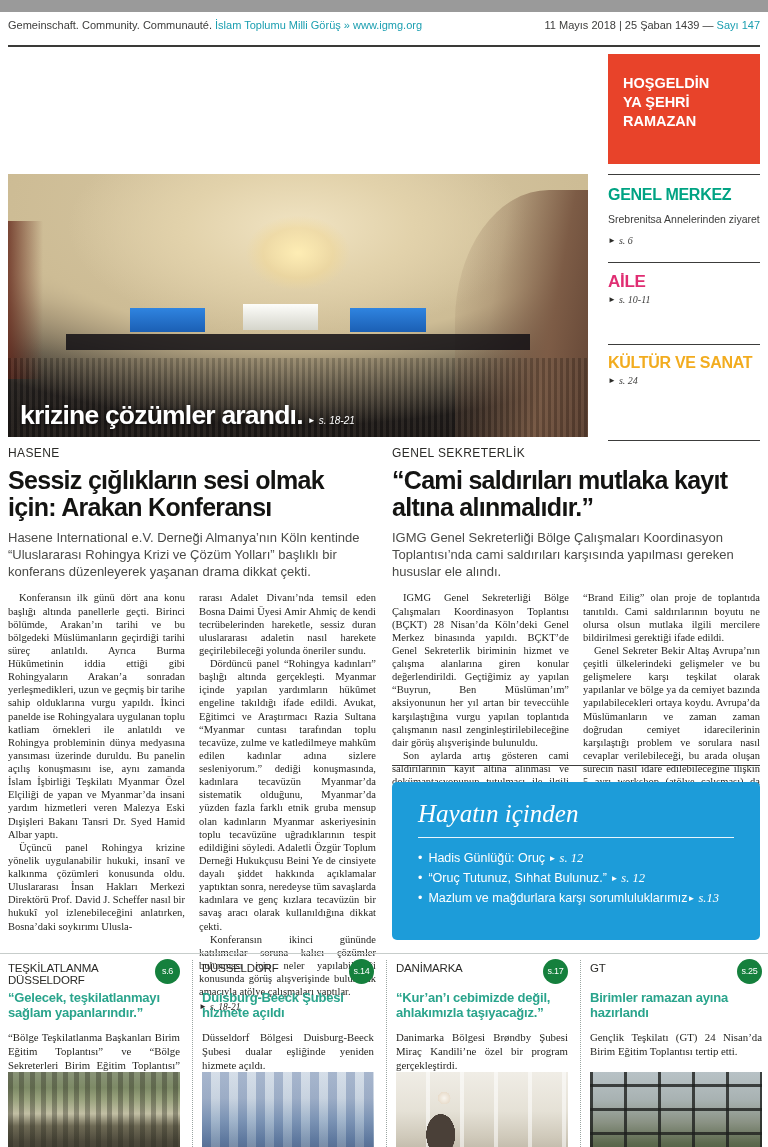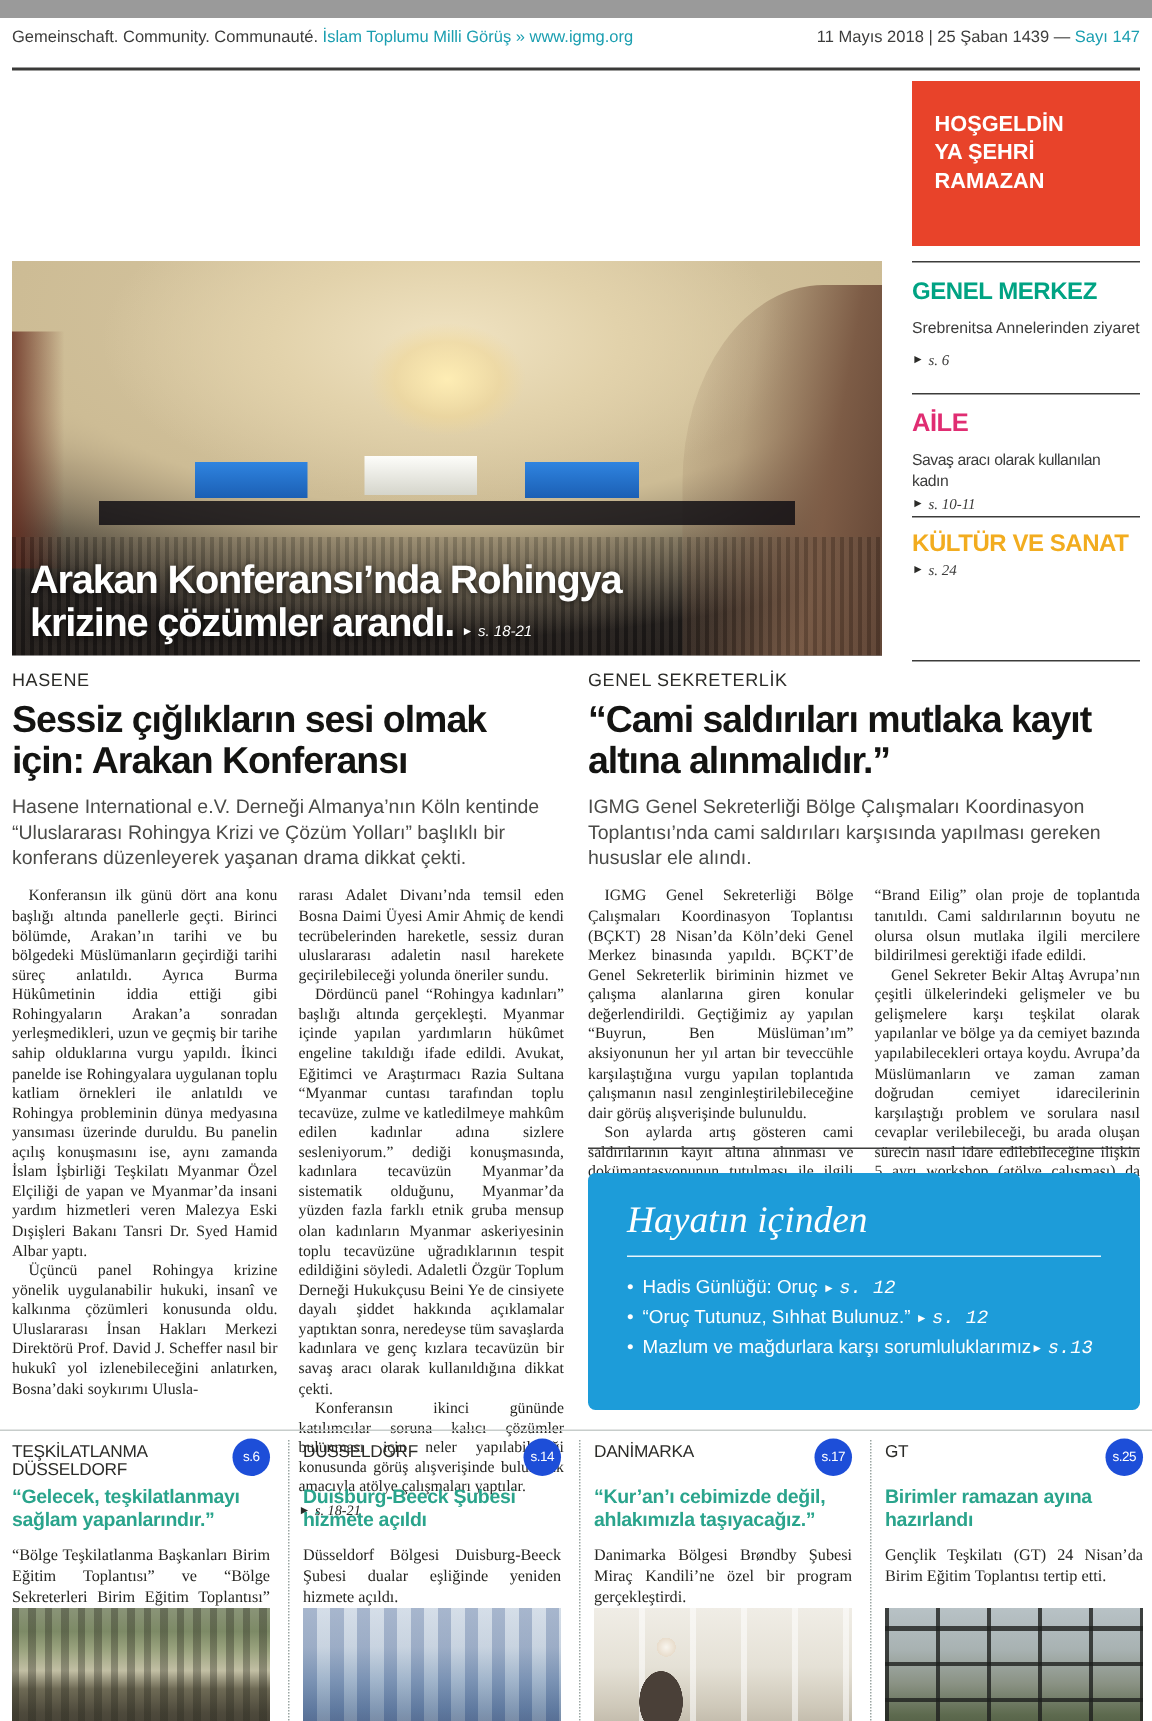--- a/index.html
+++ b/index.html
@@ -54,28 +54,28 @@
   .colm p { margin:0; text-indent:11px; }
   .colm p.noind { text-indent:0; }
   .colm .pageref-sans { font-family:Liberation Serif, serif; font-style:italic; font-size:9.5px; margin-top:4px; text-indent:0; }
   .artrule { position:absolute; left:392px; top:753px; width:368px; border-top:1px solid #3c3c3b; }
   
   .lifebox { position:absolute; left:392px; top:770px; width:368px; height:158px; background:#1d9cd9; color:#fff; box-sizing:border-box; padding:18px 26px 0 26px; border-radius:5px; }
   .life-title { font-family:"Liberation Serif", serif; font-style:italic; font-size:25px; }
   .life-rule { border-top:1px solid rgba(255,255,255,.9); margin:9px 0 13px 0; }
   .life-item { font-size:12.5px; margin:5px 0; }
   .life-item .bullet { margin-right:6px; }
-  .life-item .pg { font-family:Liberation Mono, monospace; font-style:italic; }
+  .life-item .pg { font-family:Liberation Serif, serif; font-style:italic; }
   .life-item .arrow { color:#fff; }
   
   .bottomrule { position:absolute; left:0; right:0; top:941px; border-top:1px solid #c7cdcb; }
   .vsep { position:absolute; top:948px; height:199px; border-left:1px dotted #9aa5a2; }
   .story { position:absolute; top:950px; width:172px; }
   .story .kick { font-size:11.5px; letter-spacing:-0.2px; color:#2b2b28; padding-right:28px; }
-  .badge { position:absolute; right:0; top:-3px; width:25px; height:25px; border-radius:50%; background:#1d4ed8; color:#fff; font-size:9px; line-height:25px; text-align:center; letter-spacing:-0.3px; }
+  .badge { position:absolute; right:0; top:-3px; width:25px; height:25px; border-radius:50%; background:#15803d; color:#fff; font-size:9px; line-height:25px; text-align:center; letter-spacing:-0.3px; }
   .story .head { position:absolute; left:0; top:28px; font-size:13px; font-weight:bold; color:#2aa48c; line-height:1.16; letter-spacing:-0.2px; }
   .story .sbody { position:absolute; left:0; top:68px; width:172px; font-family:"Liberation Serif", serif; font-size:10.8px; line-height:1.3; text-align:justify; color:#262622; }
   .story .photo { position:absolute; left:0; top:110px; width:172px; height:87px; }
   .ph1 { background:
       repeating-linear-gradient(90deg, rgba(40,40,30,.35) 0 5px, rgba(0,0,0,0) 5px 11px),
       linear-gradient(180deg, #8a9478 0%, #7d8a66 18%, #9aa37e 32%, #c2bfa4 48%, #6e6a55 62%, #4e4a3c 80%, #3e3a30 100%); }
   .ph2 { background:
       repeating-linear-gradient(90deg, rgba(70,100,150,.4) 0 9px, rgba(170,188,210,.3) 9px 18px),
       linear-gradient(180deg, #e8edf2 0%, #d5dde6 30%, #9fb3c9 55%, #6f87a5 78%, #55607a 100%); }
   .ph3 { background:
@@ -107,40 +107,38 @@
 
   <div class="srule" style="top:162px"></div>
   <div class="side-sec" style="top:174px">
     <div class="side-title t-green">GENEL MERKEZ</div>
     <div class="side-teaser">Srebrenitsa Annelerinden ziyaret</div>
     <div class="pageref"><span class="arrow">►</span><span class="pg">s. 6</span></div>
   </div>
   <div class="srule" style="top:250px"></div>
   <div class="side-sec" style="top:260px">
     <div class="side-title t-pink" style="font-size:17px">AİLE</div>
-    <div class="side-teaser" style="letter-spacing:-0.3px">Savaş aracı olarak kullanılan kadın</div>
     <div class="pageref" style="margin-top:2px"><span class="arrow">►</span><span class="pg">s. 10-11</span></div>
   </div>
   <div class="srule" style="top:332px"></div>
   <div class="side-sec" style="top:342px">
     <div class="side-title t-yellow">KÜLTÜR VE SANAT</div>
     <div class="pageref" style="margin-top:3px"><span class="arrow">►</span><span class="pg">s. 24</span></div>
   </div>
   <div class="srule" style="top:428px"></div>
 
   <div class="hero">
     <div class="curtain"></div>
     <div class="balcony"></div>
     <div class="screen" style="left:21%"></div>
     <div class="screen c"></div>
     <div class="screen" style="left:59%"></div>
     <div class="stage-band"></div>
     <div class="crowd"></div>
     <div class="hero-caption">
-      <div>Arakan Konferansı’nda Rohingya</div>
       <div><span>krizine çözümler arandı.</span><span class="hero-pg"><span class="arrow">►</span><span>s. 18-21</span></span></div>
     </div>
   </div>
 
   <div class="article a-left">
     <div class="kicker">HASENE</div>
     <div class="headline">Sessiz çığlıkların sesi olmak için: Arakan Konferansı</div>
     <div class="deck">Hasene International e.V. Derneği Almanya’nın Köln kentinde “Uluslararası Rohingya Krizi ve Çözüm Yolları” başlıklı bir konferans düzenleyerek yaşanan drama dikkat çekti.</div>
     <div class="body-cols">
       <div class="colm">

